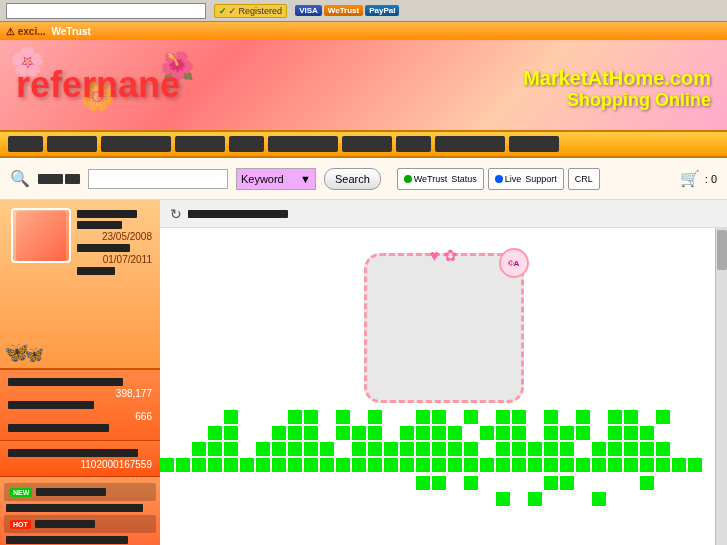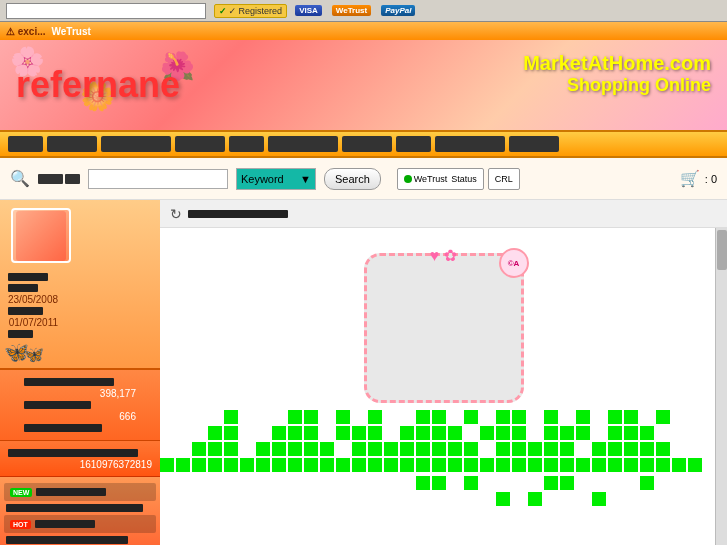--- a/index.html
+++ b/index.html
@@ -38,36 +38,35 @@
       font-size: 9px;
       padding: 1px 4px;
       color: #333;
       display: flex;
       align-items: center;
       gap: 2px;
     }
     .check-icon { color: green; font-weight: bold; }
     .payment-icons {
       display: flex;
-      gap: 10px;
+      gap: 2px;
     }
     .pay-badge {
       background: linear-gradient(180deg, #3a5fc8 0%, #1a3a99 100%);
       color: white;
       font-size: 8px;
       padding: 1px 4px;
       border-radius: 2px;
       font-weight: bold;
     }
     .pay-badge.paybuy {
       background: linear-gradient(180deg, #ff8c00 0%, #cc6600 100%);
     }
     .pay-badge.paypal {
       background: linear-gradient(180deg, #1a7bc4 0%, #0f4f8a 100%);
-      font-style: italic;
     }
 
     
     .trust-bar {
       background: linear-gradient(180deg, #ffb84d 0%, #ff8c00 100%);
       height: 18px;
       display: flex;
       align-items: center;
       padding: 0 6px;
       gap: 6px;
@@ -97,21 +96,21 @@
       font-size: 36px;
       font-weight: bold;
       color: #fff;
       text-shadow: 2px 2px 4px rgba(0,0,0,0.3);
       z-index: 2;
     }
     .site-logo span.ref { color: #ff3333; }
     .site-tagline {
       position: absolute;
       right: 16px;
-      top: 12px;
+      top: 27px;
       text-align: right;
     }
     .tagline-line1 {
       font-size: 20px;
       font-weight: bold;
       color: #ffff00;
       text-shadow: 1px 1px 3px rgba(0,0,0,0.5);
     }
     .tagline-line2 {
       font-size: 18px;
@@ -174,21 +173,21 @@
       border: 1px solid #aaa;
       height: 20px;
       width: 140px;
       background: white;
       font-size: 11px;
       padding: 0 4px;
     }
     .search-dropdown {
       border: 1px solid #aaa;
       height: 22px;
-      background: #14b8a6;
+      background: #f0abfc;
       font-size: 11px;
       padding: 0 4px;
       width: 80px;
       display: flex;
       align-items: center;
       justify-content: space-between;
       cursor: pointer;
     }
     .search-btn {
       background: linear-gradient(180deg, #ffffff 0%, #e0e0e0 100%);
@@ -264,21 +263,21 @@
       margin: 2px 0;
     }
     .text-block {
       background: #222;
       height: 8px;
       border-radius: 1px;
       margin: 2px 0;
     }
 
     .sidebar-stats {
-      padding: 6px 24px;
+      padding: 6px 8px;
       background: linear-gradient(180deg, #ff8844 0%, #ff6622 100%);
       border-bottom: 1px solid #cc4400;
       text-align: right;
     }
     .stat-row {
       display: flex;
       justify-content: flex-end;
       font-size: 10px;
       color: #fff;
       margin: 2px 0;
@@ -492,35 +491,41 @@
   </div>
   <button class="search-btn">Search</button>
   <div class="trust-status-bar">
     <div class="ts-badge">
       <span class="dot" style="background:#00aa00;"></span>
       <span>WeTrust</span>
       <br>
       <span>Status</span>
     </div>
     <div class="ts-badge">
+      <span class="dot" style="background:#0055ff;"></span>
+      <span>Live</span>
+      <br>
+      <span>Support</span>
+    </div>
+    <div class="ts-badge">
       <span>CRL</span>
     </div>
   </div>
   <div class="cart-area">
     <span class="cart-icon-unicode">🛒</span>
     <span>: 0</span>
   </div>
 </div>
 
 <div class="main-content">
 
   <div class="sidebar">
 
     <div class="sidebar-user-section">
-      <div style="display:flex; gap:4px; align-items:flex-start;flex-direction:column;">
+      <div style="display:flex; gap:4px; align-items:flex-start;">
         <div style="width:65px;">
           <div class="user-avatar" style="background: linear-gradient(135deg, #ffccaa, #ff8855); width:60px; height:55px; border:2px solid #fff; border-radius:4px; overflow:hidden; display:flex; align-items:center; justify-content:center;">
             <div style="width:50px; height:50px; background: linear-gradient(135deg,#ffaa88,#ff6644); border-radius:3px;"></div>
           </div>
         </div>
         <div style="flex:1;">
           <div class="text-block" style="width:80%; background:#222;"></div>
           <div class="text-block" style="width:60%; background:#222; margin-top:3px;"></div>
           <div class="user-date-row">
             <span>23/05/2008</span>
@@ -543,21 +548,21 @@
       </div>
       <div class="text-block" style="width:60%; background:#222;"></div>
       <div class="stat-row">
         <span>666</span>
       </div>
       <div class="text-block" style="width:70%; background:#222;"></div>
     </div>
 
     <div class="sidebar-id-section">
       <div class="text-block" style="width:90%; background:#222;"></div>
-      <div class="id-text">1610976372819</div>
+      <div class="id-text">1102000167559</div>
     </div>
 
     <div class="sidebar-menu">
       <div class="menu-item">
         <span class="menu-badge">NEW</span>
         <div class="text-block" style="width:70px; background:#222;"></div>
       </div>
       <div class="text-block" style="width:90%; background:#222; margin:3px 2px;"></div>
       <div class="menu-item">
         <span class="menu-badge hot">HOT</span>

